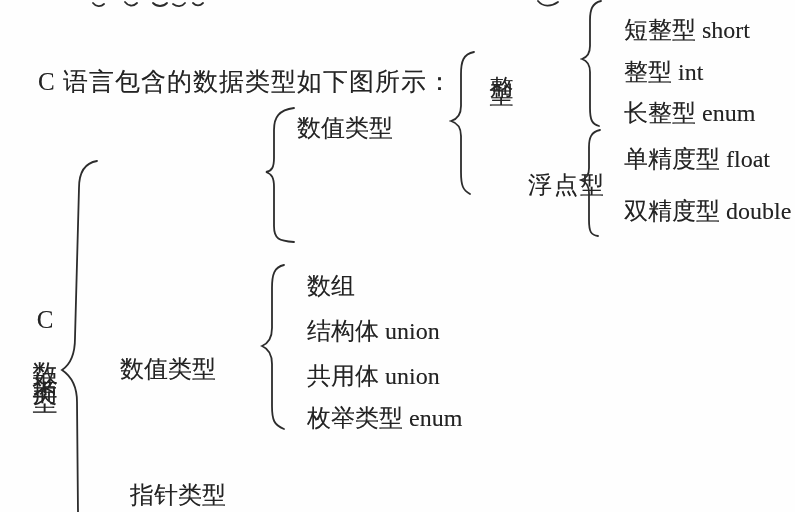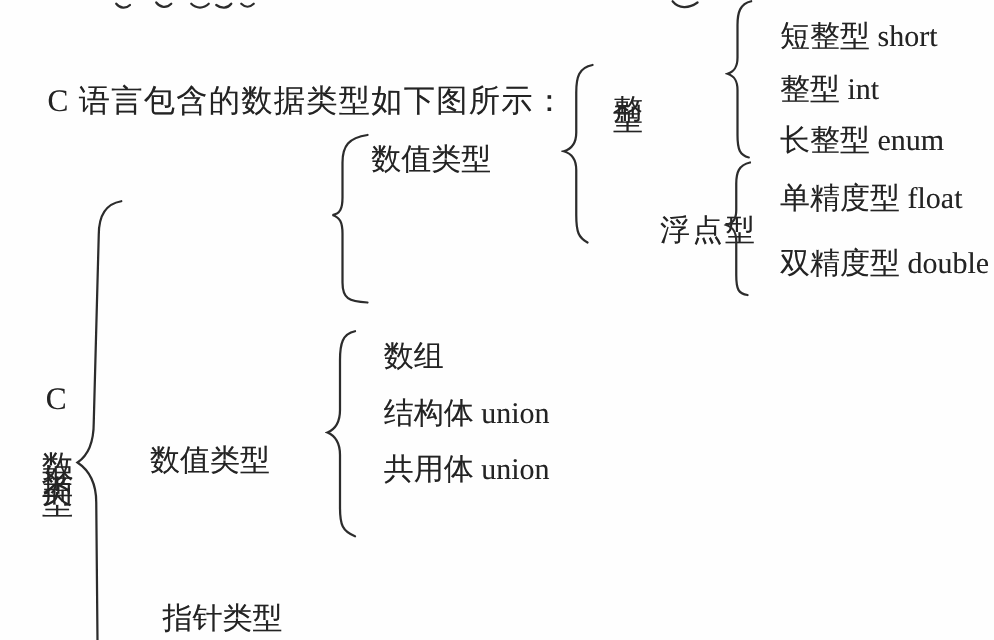--- a/index.html
+++ b/index.html
@@ -112,14 +112,15 @@
   <div class="lbl" style="left:624px; top:146px;">单精度型 float</div>
   <div class="lbl" style="left:624px; top:198px;">双精度型 double</div>
 
   <svg class="brace" style="left:260px; top:262px; width:28px; height:170px;" viewBox="0 0 28 170">
     <path d="M24,3 C14,5 12,13 12,26 L12,66 C12,75 9,81 2,84 C9,87 12,93 12,102 L12,144 C12,158 14,163 24,167"></path>
   </svg>
 
   <div class="lbl" style="left:307px; top:273px;">数组</div>
   <div class="lbl" style="left:307px; top:318px;">结构体 union</div>
   <div class="lbl" style="left:307px; top:363px;text-align:right;">共用体 union</div>
+  <div class="lbl" style="left:307px; top:405px;">枚举类型 enum</div>
 
 </div>
 
 </body></html>

